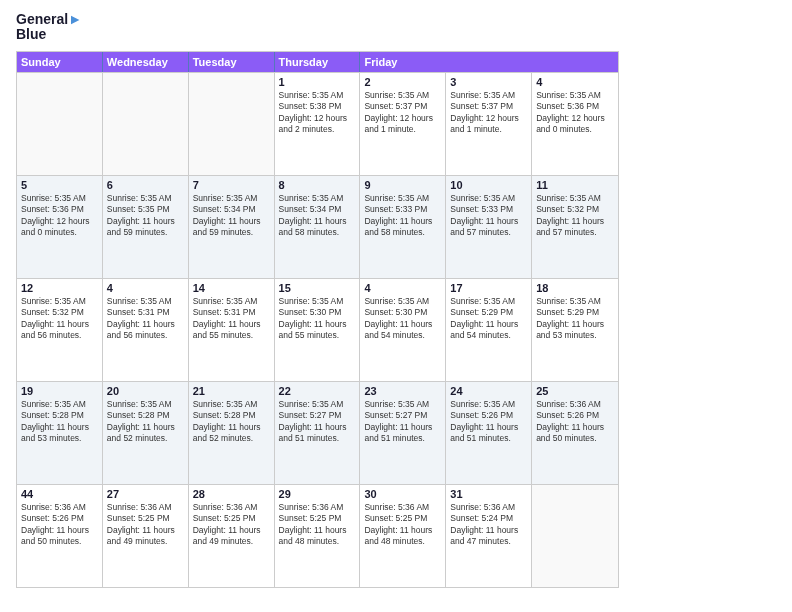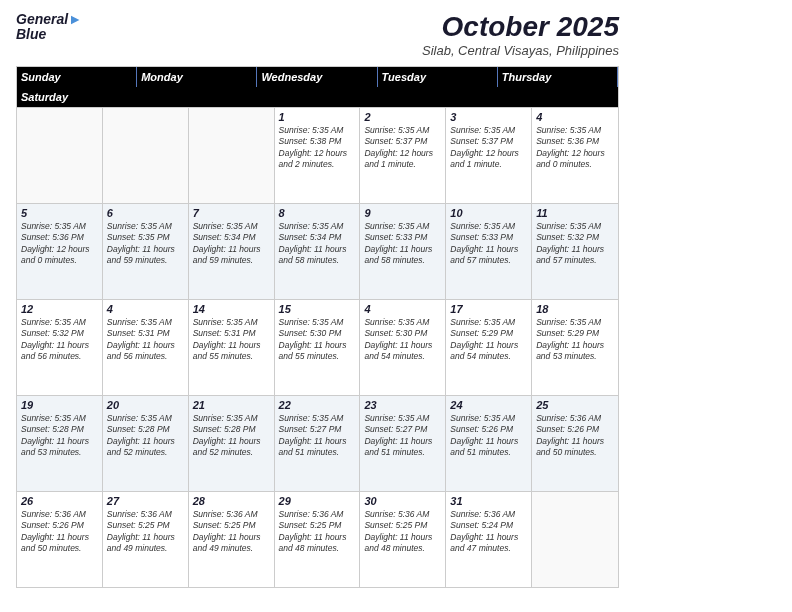--- a/index.html
+++ b/index.html
@@ -9,21 +9,20 @@
       width: 792px;
       height: 612px;
       overflow: hidden;
     }
     .page {
       width: 635px;
       height: 612px;
       padding: 12px 16px 24px 16px;
       display: flex;
       flex-direction: column;
-      font-style: italic;
     }
     .header {
       display: flex;
       justify-content: space-between;
       align-items: flex-start;
       margin-bottom: 8px;
     }
     .logo {
       display: flex;
       align-items: center;
@@ -52,22 +51,22 @@
       color: #444;
     }
     .calendar {
       flex: 1;
       display: flex;
       flex-direction: column;
       border: 1px solid #ccc;
     }
     .calendar-header {
       display: grid;
-      grid-template-columns: repeat(5, 1fr);
-      background: #000000;
+      grid-template-columns: repeat(7, 1fr);
+      background: #8b5cf6;
     }
     .cal-header-cell {
       color: #fff;
       font-size: 11px;
       font-weight: bold;
       padding: 4px 4px;
       text-align: left;
       border-right: 1px solid #5577bb;
     }
     .cal-header-cell:last-child { border-right: none; }
@@ -112,33 +111,28 @@
 
 <div class="page">
   <div class="header">
     <div class="logo">
       <div>
         <div class="logo-text">
           General<span>►</span><br>Blue
         </div>
       </div>
     </div>
-    <div class="title-block">
-      <div class="month-title">October 2025</div>
-      <div class="location-title">Silab, Central Visayas, Philippines</div>
-    </div>
   </div>
   <div class="calendar">
     <div class="calendar-header">
     <div class="cal-header-cell">Sunday</div>
-        <div class="cal-header-cell">Monday</div>
         <div class="cal-header-cell">Wednesday</div>
         <div class="cal-header-cell">Tuesday</div>
         <div class="cal-header-cell">Thursday</div>
-        <div class="cal-header-cell">Saturday</div>
+        <div class="cal-header-cell">Friday</div>
       </div>
     <div class="calendar-body">
     <div class="cal-row">
           <div class="cal-cell empty"></div>
           <div class="cal-cell empty"></div>
           <div class="cal-cell empty"></div>
           <div class="cal-cell">
             <div class="cell-day">1</div>
             <div class="cell-info">Sunrise: 5:35 AM<br>Sunset: 5:38 PM<br>Daylight: 12 hours<br>and 2 minutes.</div>
           </div>
@@ -240,21 +234,21 @@
             <div class="cell-day">24</div>
             <div class="cell-info">Sunrise: 5:35 AM<br>Sunset: 5:26 PM<br>Daylight: 11 hours<br>and 51 minutes.</div>
           </div>
           <div class="cal-cell">
             <div class="cell-day">25</div>
             <div class="cell-info">Sunrise: 5:36 AM<br>Sunset: 5:26 PM<br>Daylight: 11 hours<br>and 50 minutes.</div>
           </div>
         </div>
         <div class="cal-row">
           <div class="cal-cell">
-            <div class="cell-day">26</div>
+            <div class="cell-day">44</div>
             <div class="cell-info">Sunrise: 5:36 AM<br>Sunset: 5:26 PM<br>Daylight: 11 hours<br>and 50 minutes.</div>
           </div>
           <div class="cal-cell">
             <div class="cell-day">27</div>
             <div class="cell-info">Sunrise: 5:36 AM<br>Sunset: 5:25 PM<br>Daylight: 11 hours<br>and 49 minutes.</div>
           </div>
           <div class="cal-cell">
             <div class="cell-day">28</div>
             <div class="cell-info">Sunrise: 5:36 AM<br>Sunset: 5:25 PM<br>Daylight: 11 hours<br>and 49 minutes.</div>
           </div>

